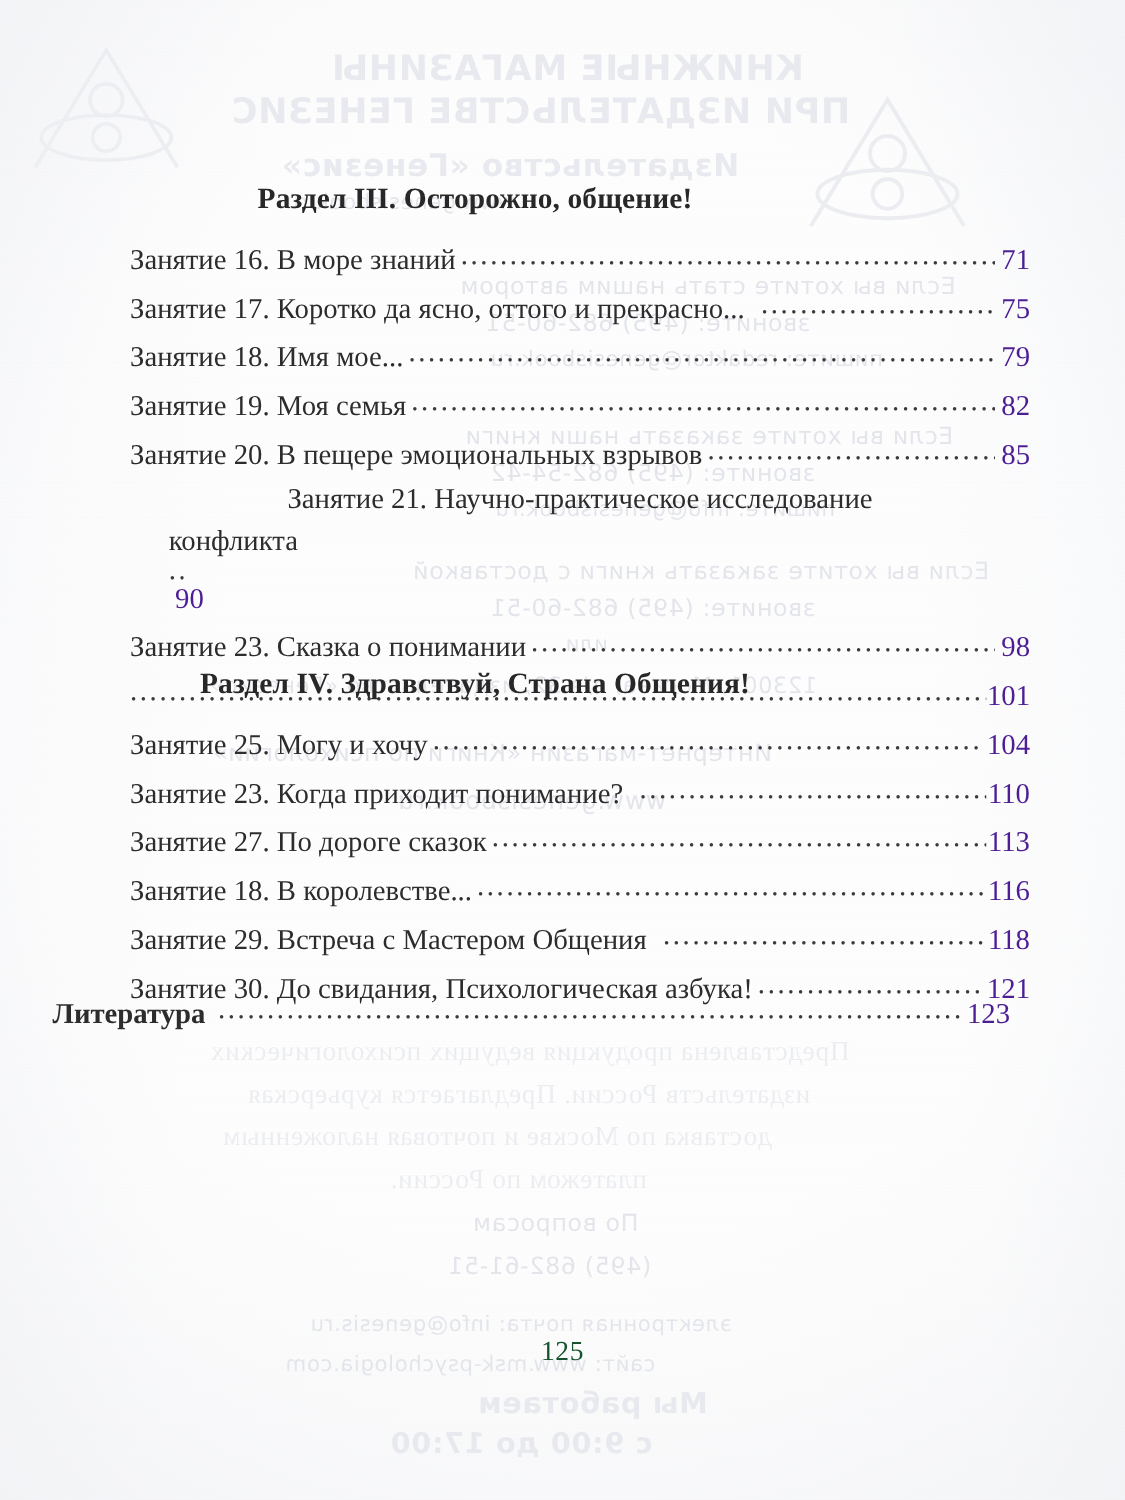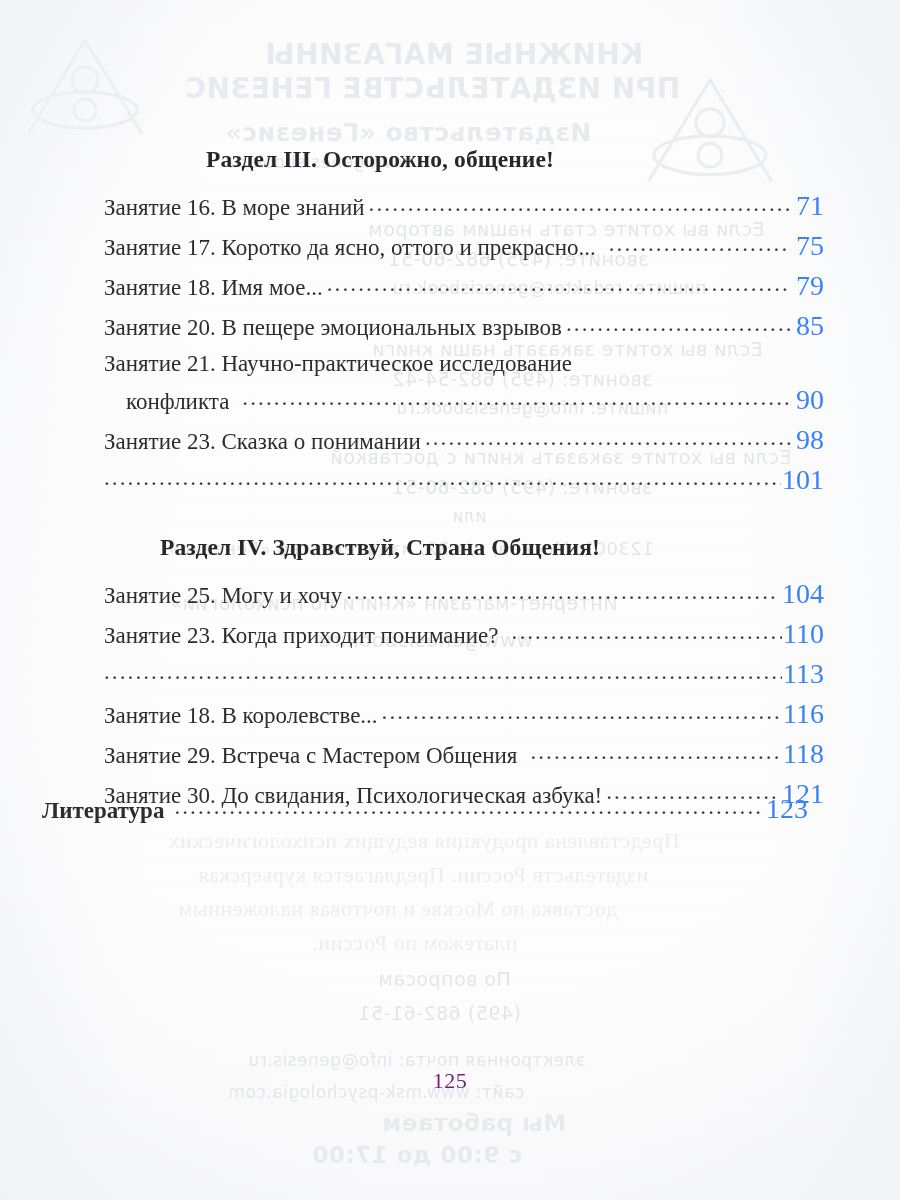--- a/index.html
+++ b/index.html
@@ -126,42 +126,43 @@
     font-size: 23px;
     color: #3a3a3a;
     white-space: nowrap;
   }
   .leader.gap-before { margin-left: 9px; }
 
   .toc-page {
     flex: 0 0 auto;
     padding-left: 5px;
     text-align: right;
-    font-size: 28px;
-    color: #3b82f6;
+    font-size: 23px;
+    color: #4c1d95;
   }
   .toc-page.nogap { padding-left: 1px; }
 
   
   .toc-row.wrap-parent { display: block; white-space: normal; margin-bottom: 0; }
-  .wrap-first { display: block; }
+  .wrap-first { display: block; text-align: center; }
   .wrap-second {
     display: flex;
     align-items: baseline;
     padding-left: 22px;
     white-space: nowrap;
+    flex-direction: column;
   }
 
   .folio {
     position: absolute;
     left: 0;
     width: 900px;
     text-align: center;
     font-size: 22px;
-    color: #701a75;
+    color: #14532d;
     letter-spacing: 0.5px;
   }
 
   
   .grain {
     position: absolute;
     inset: 0;
     z-index: 4;
     pointer-events: none;
     opacity: 0.30;
@@ -242,20 +243,25 @@
         <span class="leader gap-before"></span>
         <span class="toc-page">75</span>
       </div>
 
       <div class="toc-row">
         <span class="toc-title">Занятие 18. Имя мое...</span>
         <span class="leader"></span>
         <span class="toc-page">79</span>
       </div>
 
+      <div class="toc-row">
+        <span class="toc-title">Занятие 19. Моя семья</span>
+        <span class="leader"></span>
+        <span class="toc-page">82</span>
+      </div>
 
       <div class="toc-row">
         <span class="toc-title">Занятие 20. В пещере эмоциональных взрывов</span>
         <span class="leader"></span>
         <span class="toc-page">85</span>
       </div>
 
       <div class="toc-row wrap-parent" style="margin-bottom:12px;">
         <span class="wrap-first">Занятие 21. Научно-практическое исследование</span>
         <span class="wrap-second" style="margin-top:11px;">
@@ -289,20 +295,21 @@
         <span class="toc-page">104</span>
       </div>
 
       <div class="toc-row">
         <span class="toc-title">Занятие 23. Когда приходит понимание?</span>
         <span class="leader gap-before"></span>
         <span class="toc-page nogap">110</span>
       </div>
 
       <div class="toc-row">
+        <span class="toc-title">Занятие 27. По дороге сказок</span>
         <span class="leader"></span>
         <span class="toc-page nogap">113</span>
       </div>
 
       <div class="toc-row">
         <span class="toc-title">Занятие 18. В королевстве...</span>
         <span class="leader"></span>
         <span class="toc-page nogap">116</span>
       </div>
 

